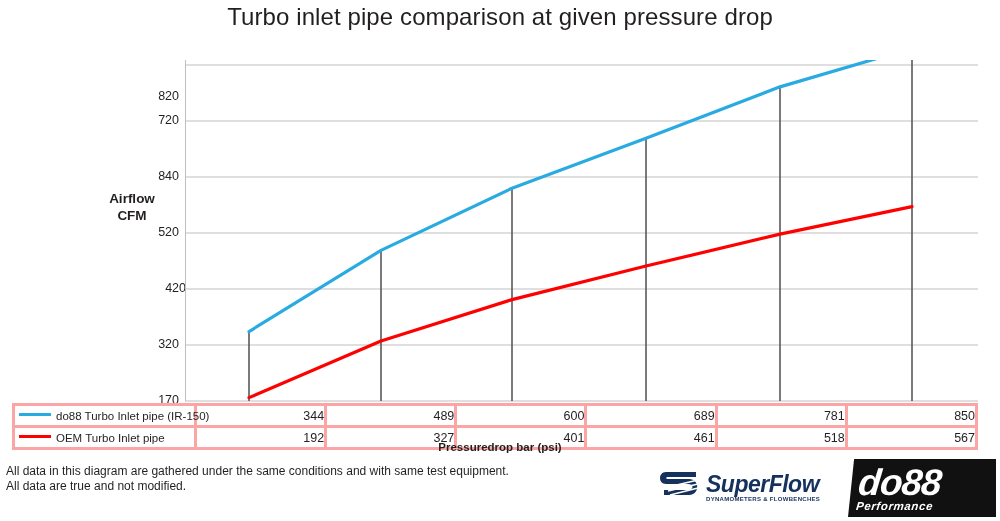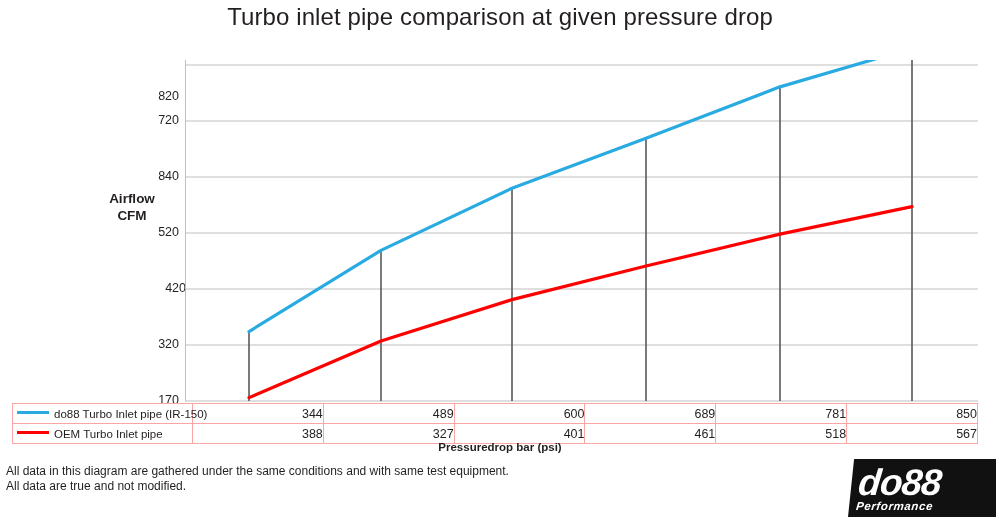--- a/index.html
+++ b/index.html
@@ -55,21 +55,21 @@
   
   .data-table{
     position:absolute;
     left:12px;top:403px;
     width:966px;
     border-collapse:collapse;
     table-layout:fixed;
     font-size:12.5px;
   }
   .data-table td{
-    border:1px solid #fca5a5;
+    border:3px solid #fca5a5;
     height:19px;
     padding:0;
     color:#231f20;
   }
   .data-table td.lbl{
     width:175px;
     padding-left:4px;
     white-space:nowrap;
     font-size:11.5px;
     text-align:left;
@@ -215,39 +215,53 @@
           <td class="lbl"><span class="swatch blue"></span><span class="legend-text">do88 Turbo Inlet pipe (IR-150)</span></td>
           <td class="val">344</td>
           <td class="val">489</td>
           <td class="val">600</td>
           <td class="val">689</td>
           <td class="val">781</td>
           <td class="val">850</td>
         </tr>
         <tr>
           <td class="lbl"><span class="swatch red"></span><span class="legend-text">OEM Turbo Inlet pipe</span></td>
-          <td class="val">388</td>
+          <td class="val">192</td>
           <td class="val">327</td>
           <td class="val">401</td>
           <td class="val">461</td>
           <td class="val">518</td>
           <td class="val">567</td>
         </tr>
       </tbody>
   </table>
 
   <div class="x-axis-title">Pressuredrop bar (psi)</div>
 
   <div class="footnote">
     <div>All data in this diagram are gathered under the same conditions and with same test equipment.</div>
     <div>All data are true and not modified.</div>
   </div>
 
   <div class="logos">
 
+    <div class="sf-logo">
+      <div class="sf-mark">
+        <svg width="44" height="44" viewBox="0 0 44 44">
+          <path d="M8 6 C0 6 0 18 8 18 L30 18 C36 18 36 24 30 24 L6 24 L6 29 L31 29 C42 29 42 13 31 13 L11 13 C7 13 7 11 11 11 L38 11 L38 6 Z" fill="#15315c"></path>
+          <path d="M10 21 L40 14" stroke="#ffffff" stroke-width="1.6" fill="none"></path>
+          <path d="M10 25 L40 18" stroke="#ffffff" stroke-width="1.6" fill="none"></path>
+          <path d="M12 29 L40 22" stroke="#ffffff" stroke-width="1.6" fill="none"></path>
+        </svg>
+      </div>
+      <div class="sf-text">
+        <div class="sf-name">SuperFlow</div>
+        <div class="sf-tag">DYNAMOMETERS &amp; FLOWBENCHES</div>
+      </div>
+    </div>
 
     <div class="do88-logo">
       <div class="do88-plate"></div>
       <div class="do88-inner">
         <div class="do88-word">do88</div>
         <div class="do88-sub">Performance</div>
       </div>
     </div>
 
   </div>

